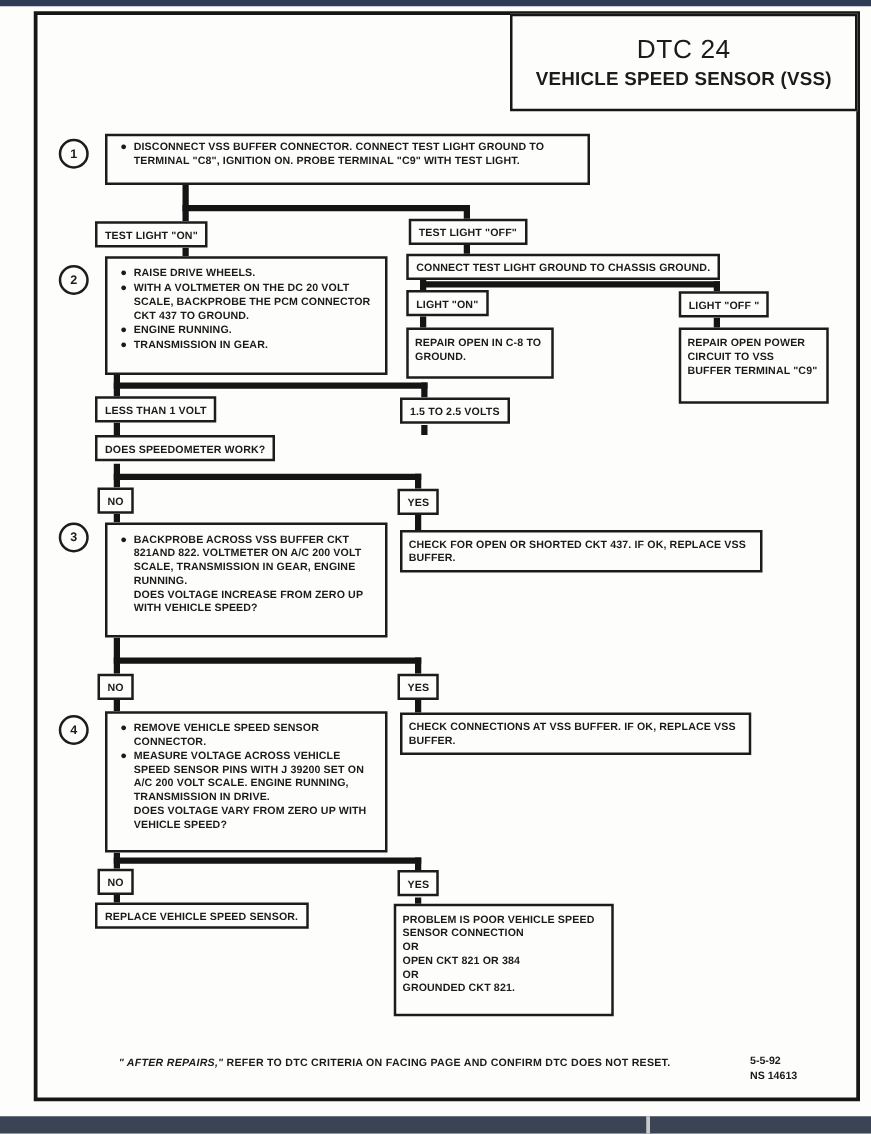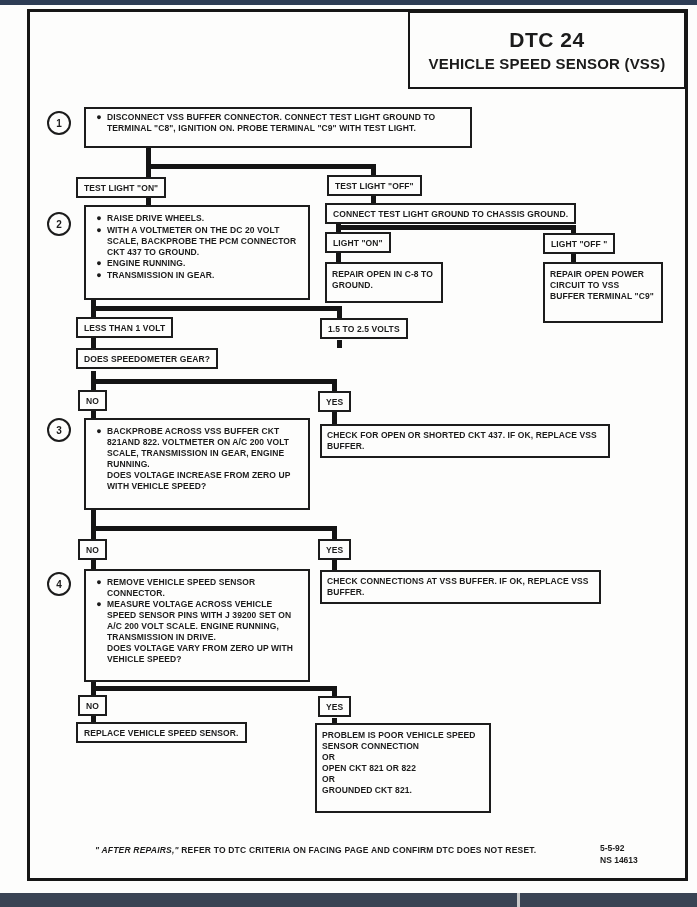--- a/index.html
+++ b/index.html
@@ -17,21 +17,21 @@
   #page-frame {
     position: absolute; left: 27px; top: 9px; width: 661px; height: 872px;
     border: 3px solid #161616; background: transparent;
   }
 
   #title-box {
     position: absolute; left: 408px; top: 11px; width: 278px; height: 78px;
     border: 2px solid #161616; background: #fdfdfc;
     display: flex; flex-direction: column; justify-content: center; align-items: center;
   }
-  #title-box .t1 { font-size: 21px; font-weight: 700; letter-spacing: 0.5px; }
+  #title-box .t1 { font-size: 21px; font-weight: 400; letter-spacing: 0.5px; }
   #title-box .t2 { font-size: 15px; font-weight: 700; margin-top: 3px; letter-spacing: 0.2px; }
 
   .fbox {
     position: absolute; background: #fdfdfc; border: 2px solid #1c1c1c;
     font-size: 8.5px; font-weight: 700; line-height: 1.3;
     padding: 3px 5px; letter-spacing: 0.1px;
   }
   .lbl {
     position: absolute; background: #fdfdfc; border: 2px solid #1c1c1c;
     font-size: 8.5px; font-weight: 700; line-height: 1.2;
@@ -151,21 +151,21 @@
   </div>
 
   <div class="lbl" style="left:325px;top:203px">CONNECT TEST LIGHT GROUND TO CHASSIS GROUND.</div>
   <div class="lbl" style="left:325px;top:232px">LIGHT "ON"</div>
   <div class="lbl" style="left:543px;top:233px">LIGHT "OFF "</div>
   <div class="fbox" style="left:325px;top:262px;width:118px;height:41px;padding-top:5px">REPAIR OPEN IN C-8 TO GROUND.</div>
   <div class="fbox" style="left:543px;top:262px;width:120px;height:61px;padding-top:5px">REPAIR OPEN POWER CIRCUIT TO VSS BUFFER TERMINAL "C9"</div>
 
   <div class="lbl" style="left:76px;top:317px">LESS THAN 1 VOLT</div>
   <div class="lbl" style="left:320px;top:318px">1.5 TO 2.5 VOLTS</div>
-  <div class="lbl" style="left:76px;top:348px">DOES SPEEDOMETER GEAR?</div>
+  <div class="lbl" style="left:76px;top:348px">DOES SPEEDOMETER WORK?</div>
 
   <div class="lbl" style="left:78px;top:390px">NO</div>
   <div class="lbl" style="left:318px;top:391px">YES</div>
 
   <div class="fbox" style="left:84px;top:418px;width:226px;height:92px;padding-top:6px">
     <div class="bullet-row">
         <span class="bullet-glyph">●</span>
         <span class="bullet-text">BACKPROBE ACROSS VSS BUFFER CKT 821AND 822. VOLTMETER ON A/C 200 VOLT SCALE, TRANSMISSION IN GEAR, ENGINE RUNNING.</span>
       </div>
     <div class="question-row">DOES VOLTAGE INCREASE FROM ZERO UP WITH VEHICLE SPEED?</div>
@@ -187,21 +187,21 @@
     <div class="question-row">DOES VOLTAGE VARY FROM ZERO UP WITH VEHICLE SPEED?</div>
   </div>
   <div class="fbox" style="left:320px;top:570px;width:281px;height:34px;padding-top:4px">CHECK CONNECTIONS AT VSS BUFFER. IF OK, REPLACE VSS BUFFER.</div>
 
   <div class="lbl" style="left:78px;top:695px">NO</div>
   <div class="lbl" style="left:318px;top:696px">YES</div>
 
   <div class="lbl" style="left:76px;top:722px">REPLACE VEHICLE SPEED SENSOR.</div>
   <div class="fbox pre" style="left:315px;top:723px;width:176px;height:90px;padding-top:5px">PROBLEM IS POOR VEHICLE SPEED SENSOR CONNECTION
 OR
-OPEN CKT 821 OR 822
+OPEN CKT 821 OR 384
 OR
 GROUNDED CKT 821.</div>
 
   <div id="footer-note">
     <span class="ital">" AFTER REPAIRS,"</span><span> REFER TO DTC CRITERIA ON FACING PAGE AND CONFIRM DTC DOES NOT RESET.</span>
   </div>
   <div id="doc-ids">
     <div>5-5-92</div>
     <div>NS 14613</div>
   </div>

